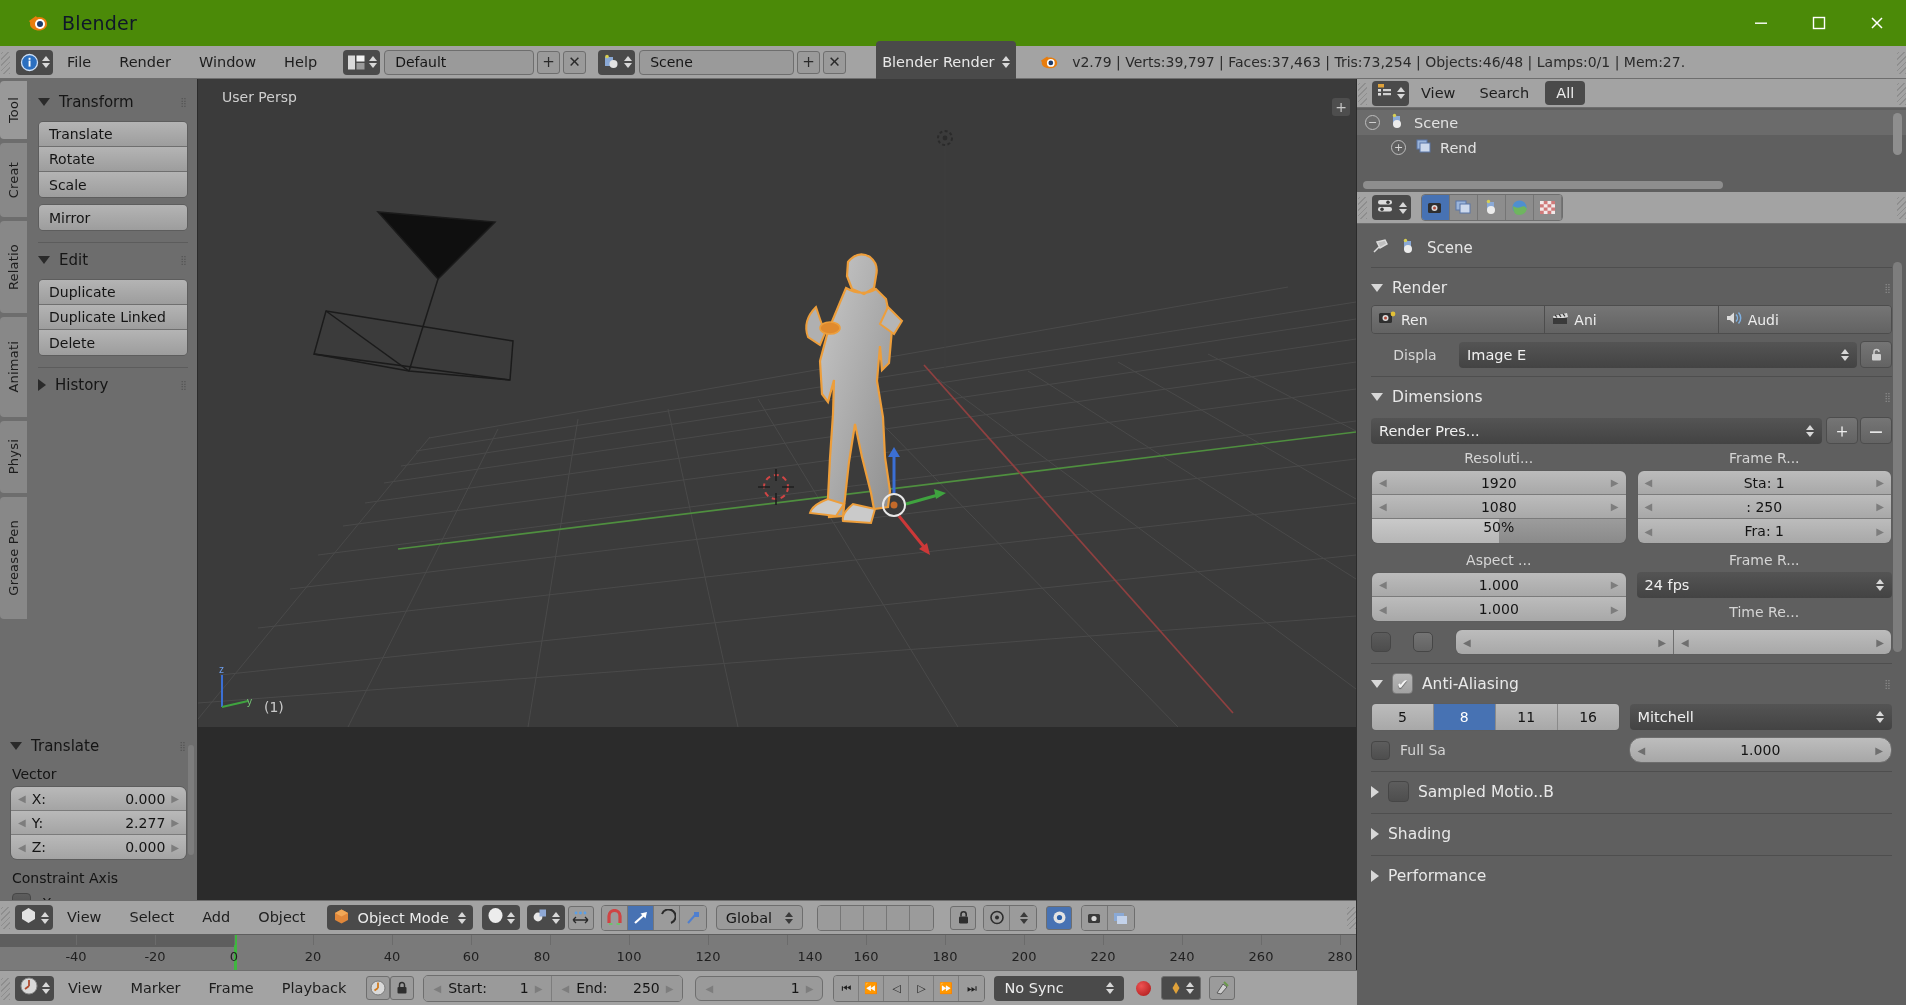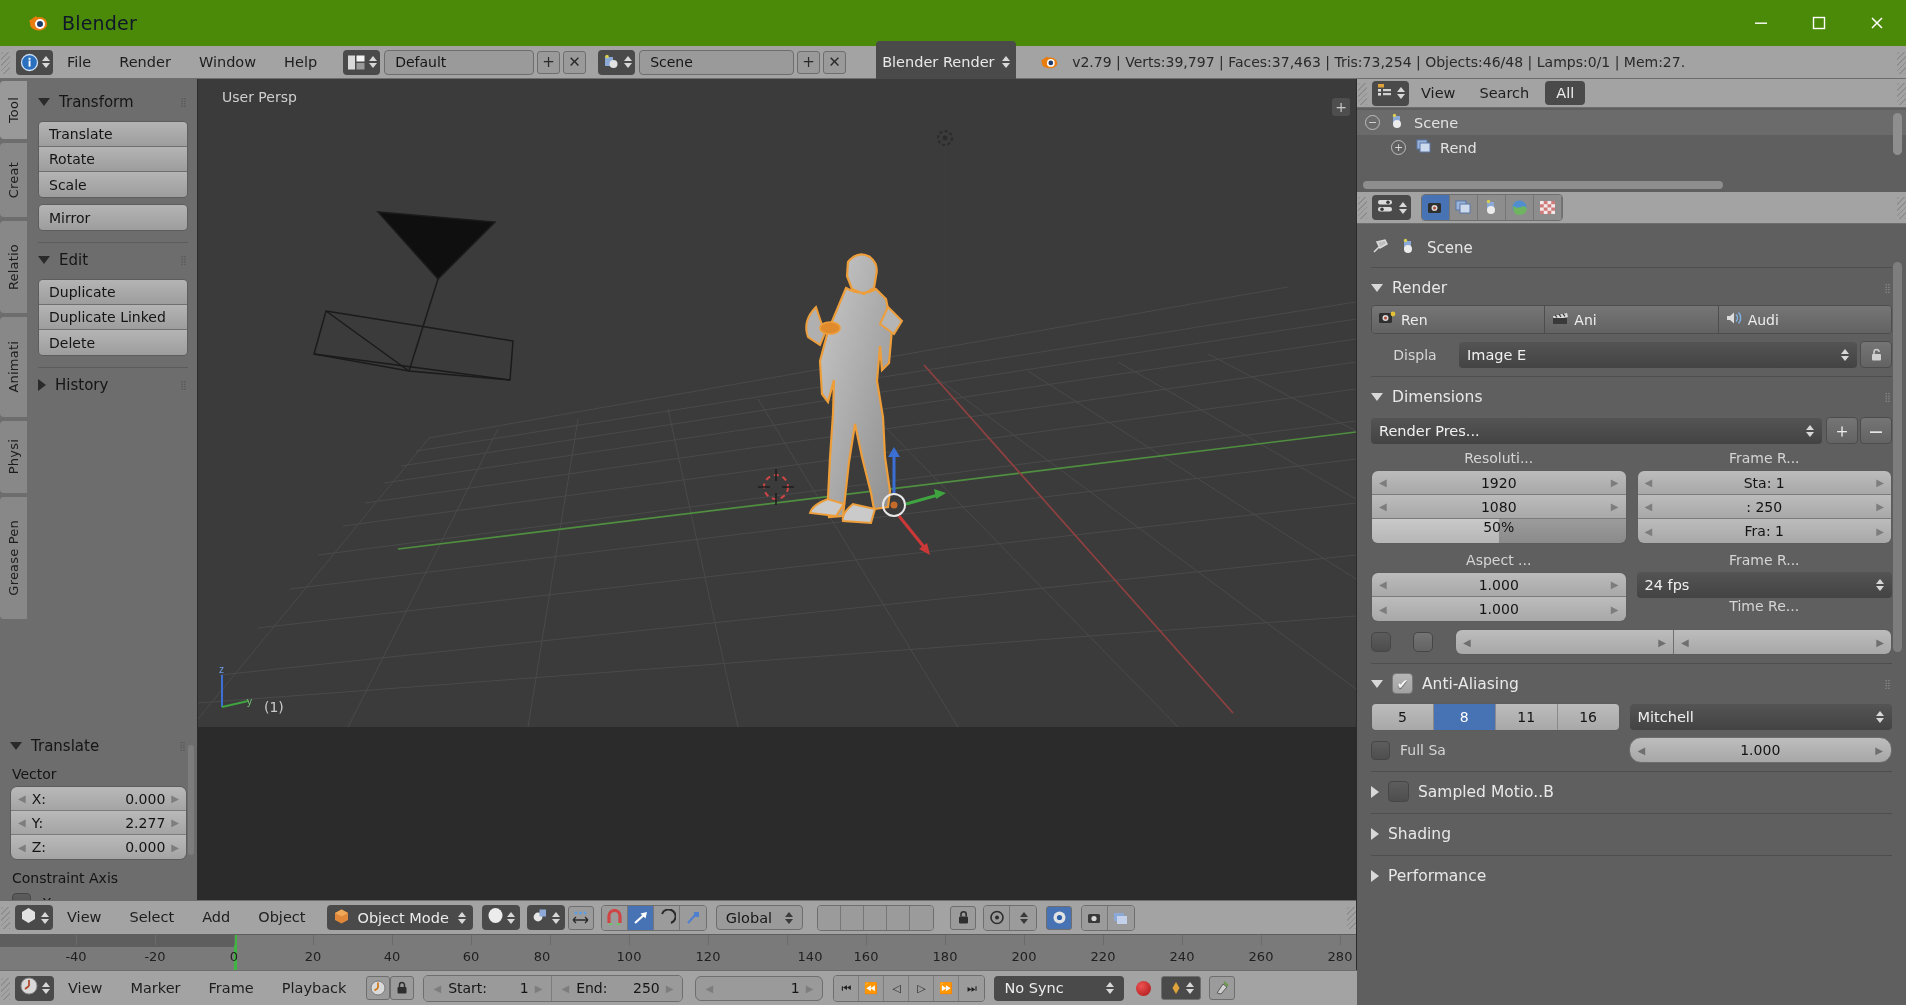--- a/index.html
+++ b/index.html
@@ -1072,21 +1072,21 @@
       </div>
       <div>
         <div class="lbl" style="text-align:center">Frame R...</div>
         <div class="dsel" style="margin-top:4px">
           <span>24 fps</span>
           <span class="updown" style="margin-left:auto">
               <i class="u"></i>
               <i class="d"></i>
             </span>
         </div>
-        <div class="lbl" style="text-align:center;">Time Re...</div>
+        <div class="lbl" style="text-align:center;margin-top:6px">Time Re...</div>
       </div>
     </div>
 
     <div class="swrow">
       <div class="swbox"></div>
       <div class="swbox lt"></div>
       <div class="arrpair">
         <div class="arrhalf">
           <span class="ar">◀</span>
           <span class="ar">▶</span>

